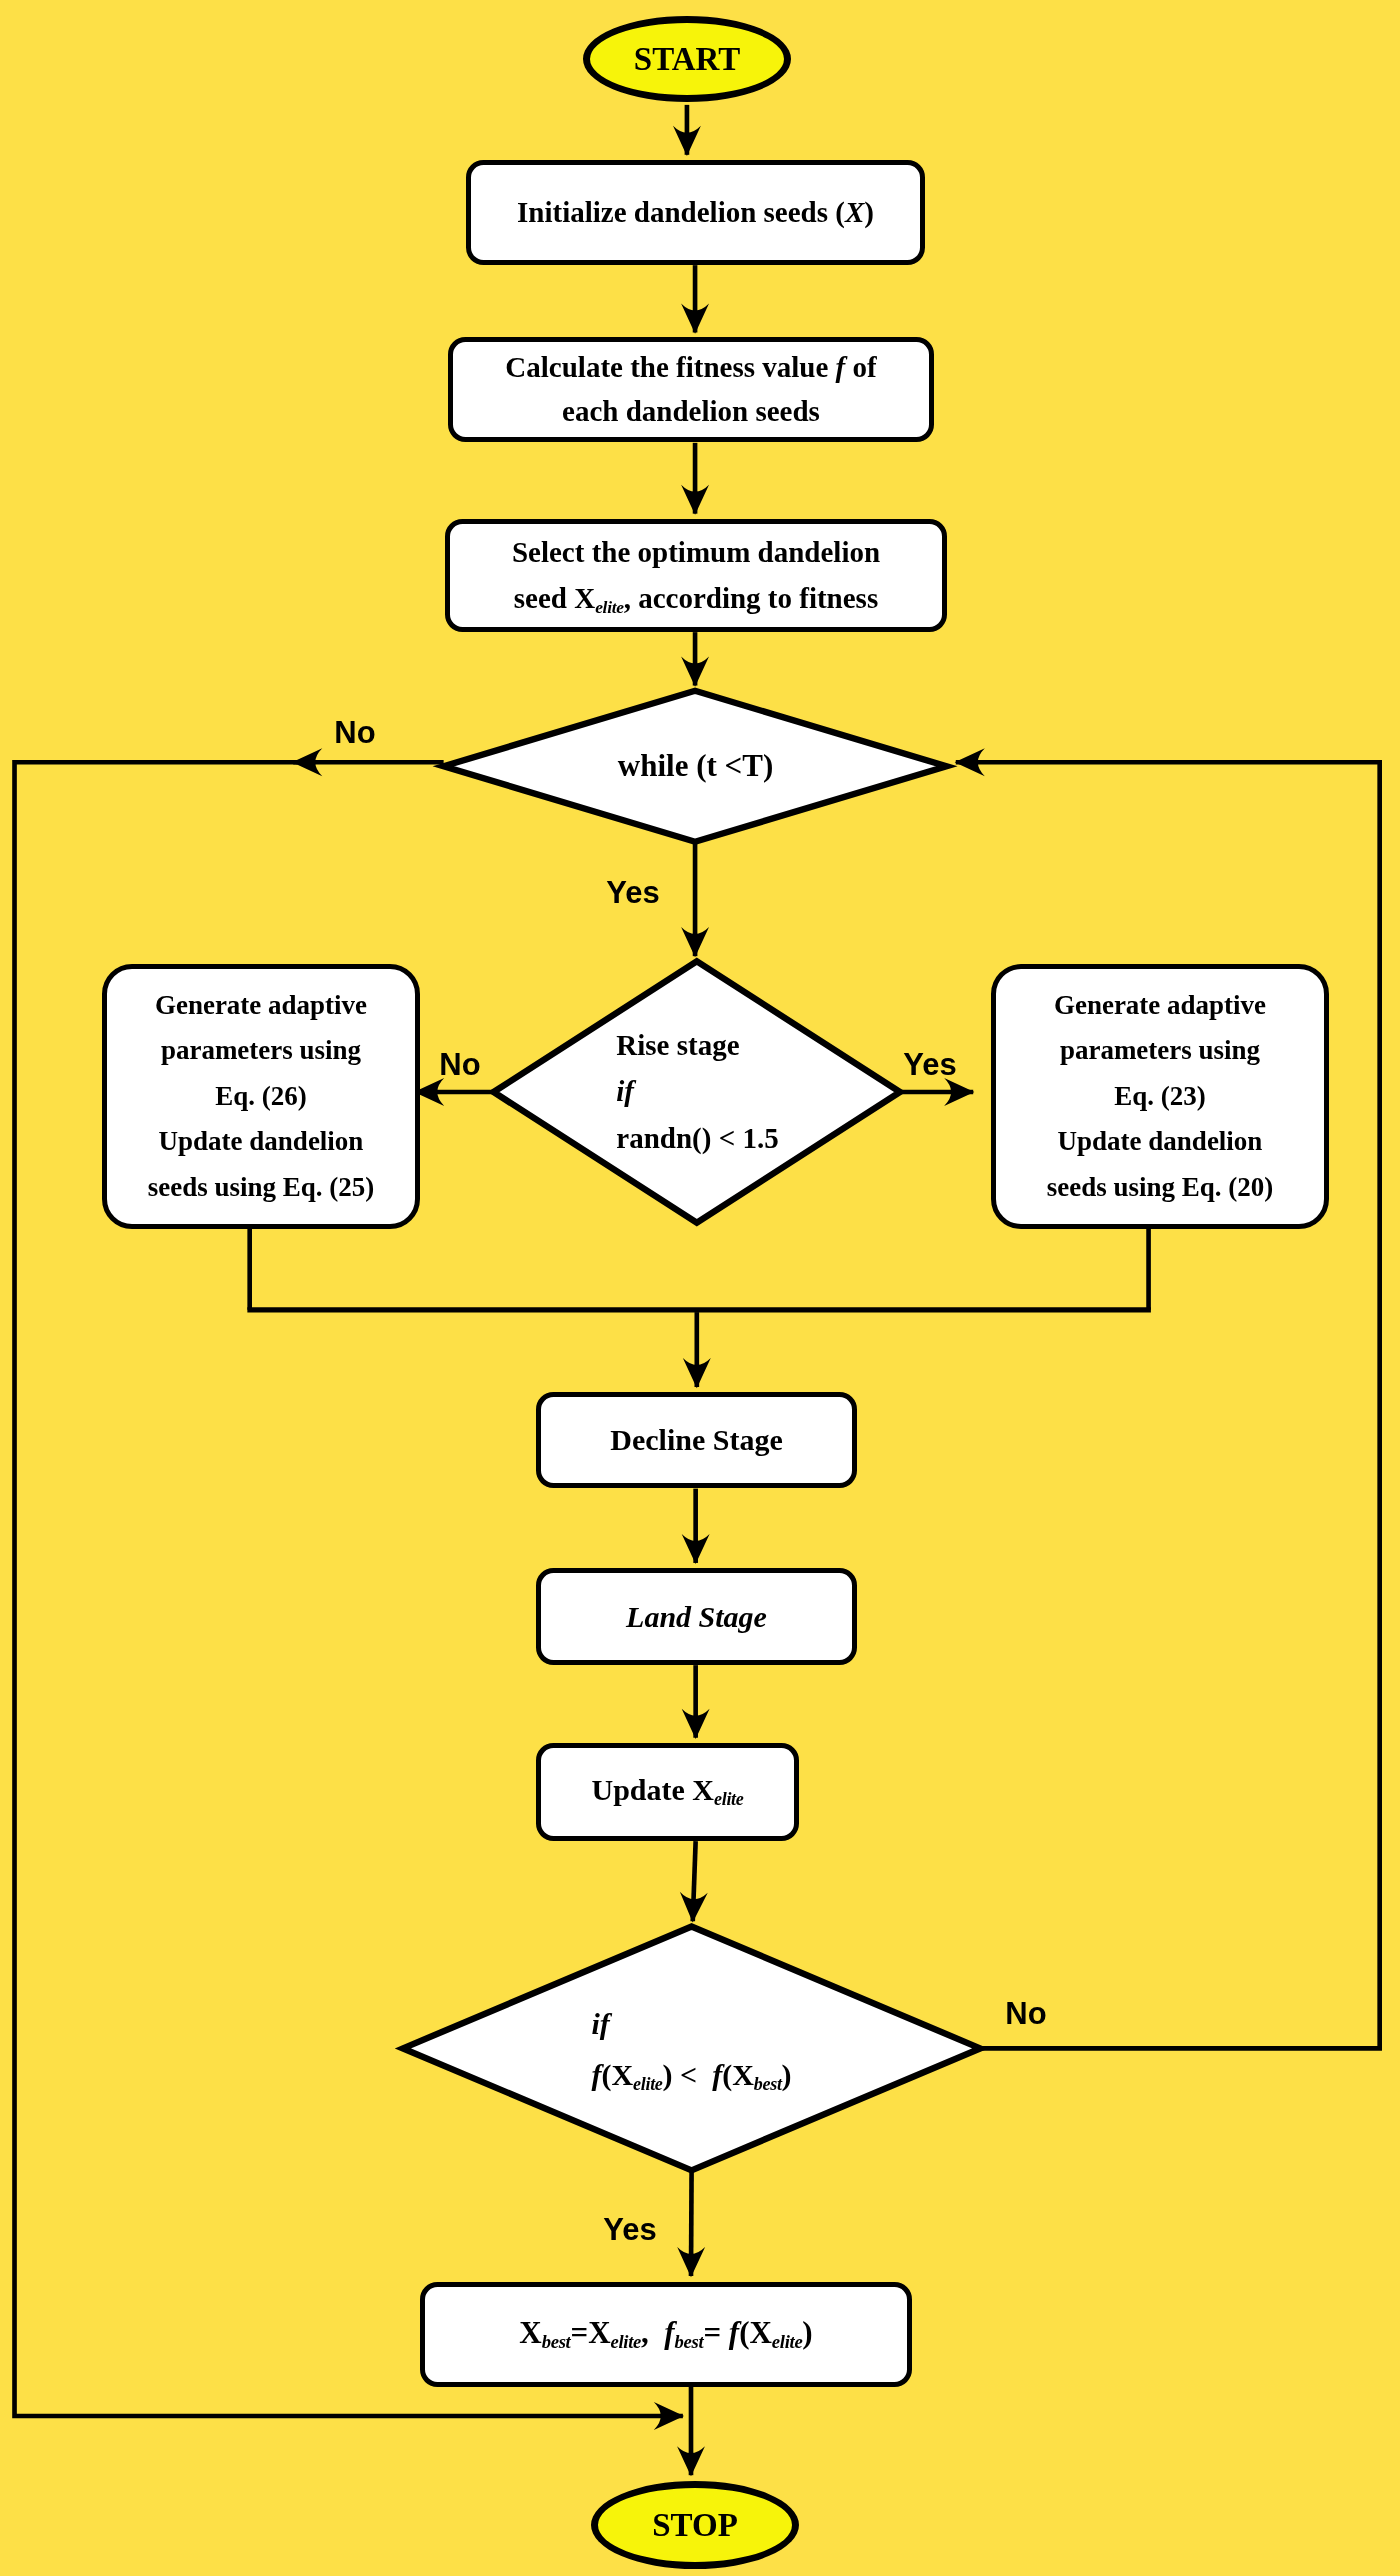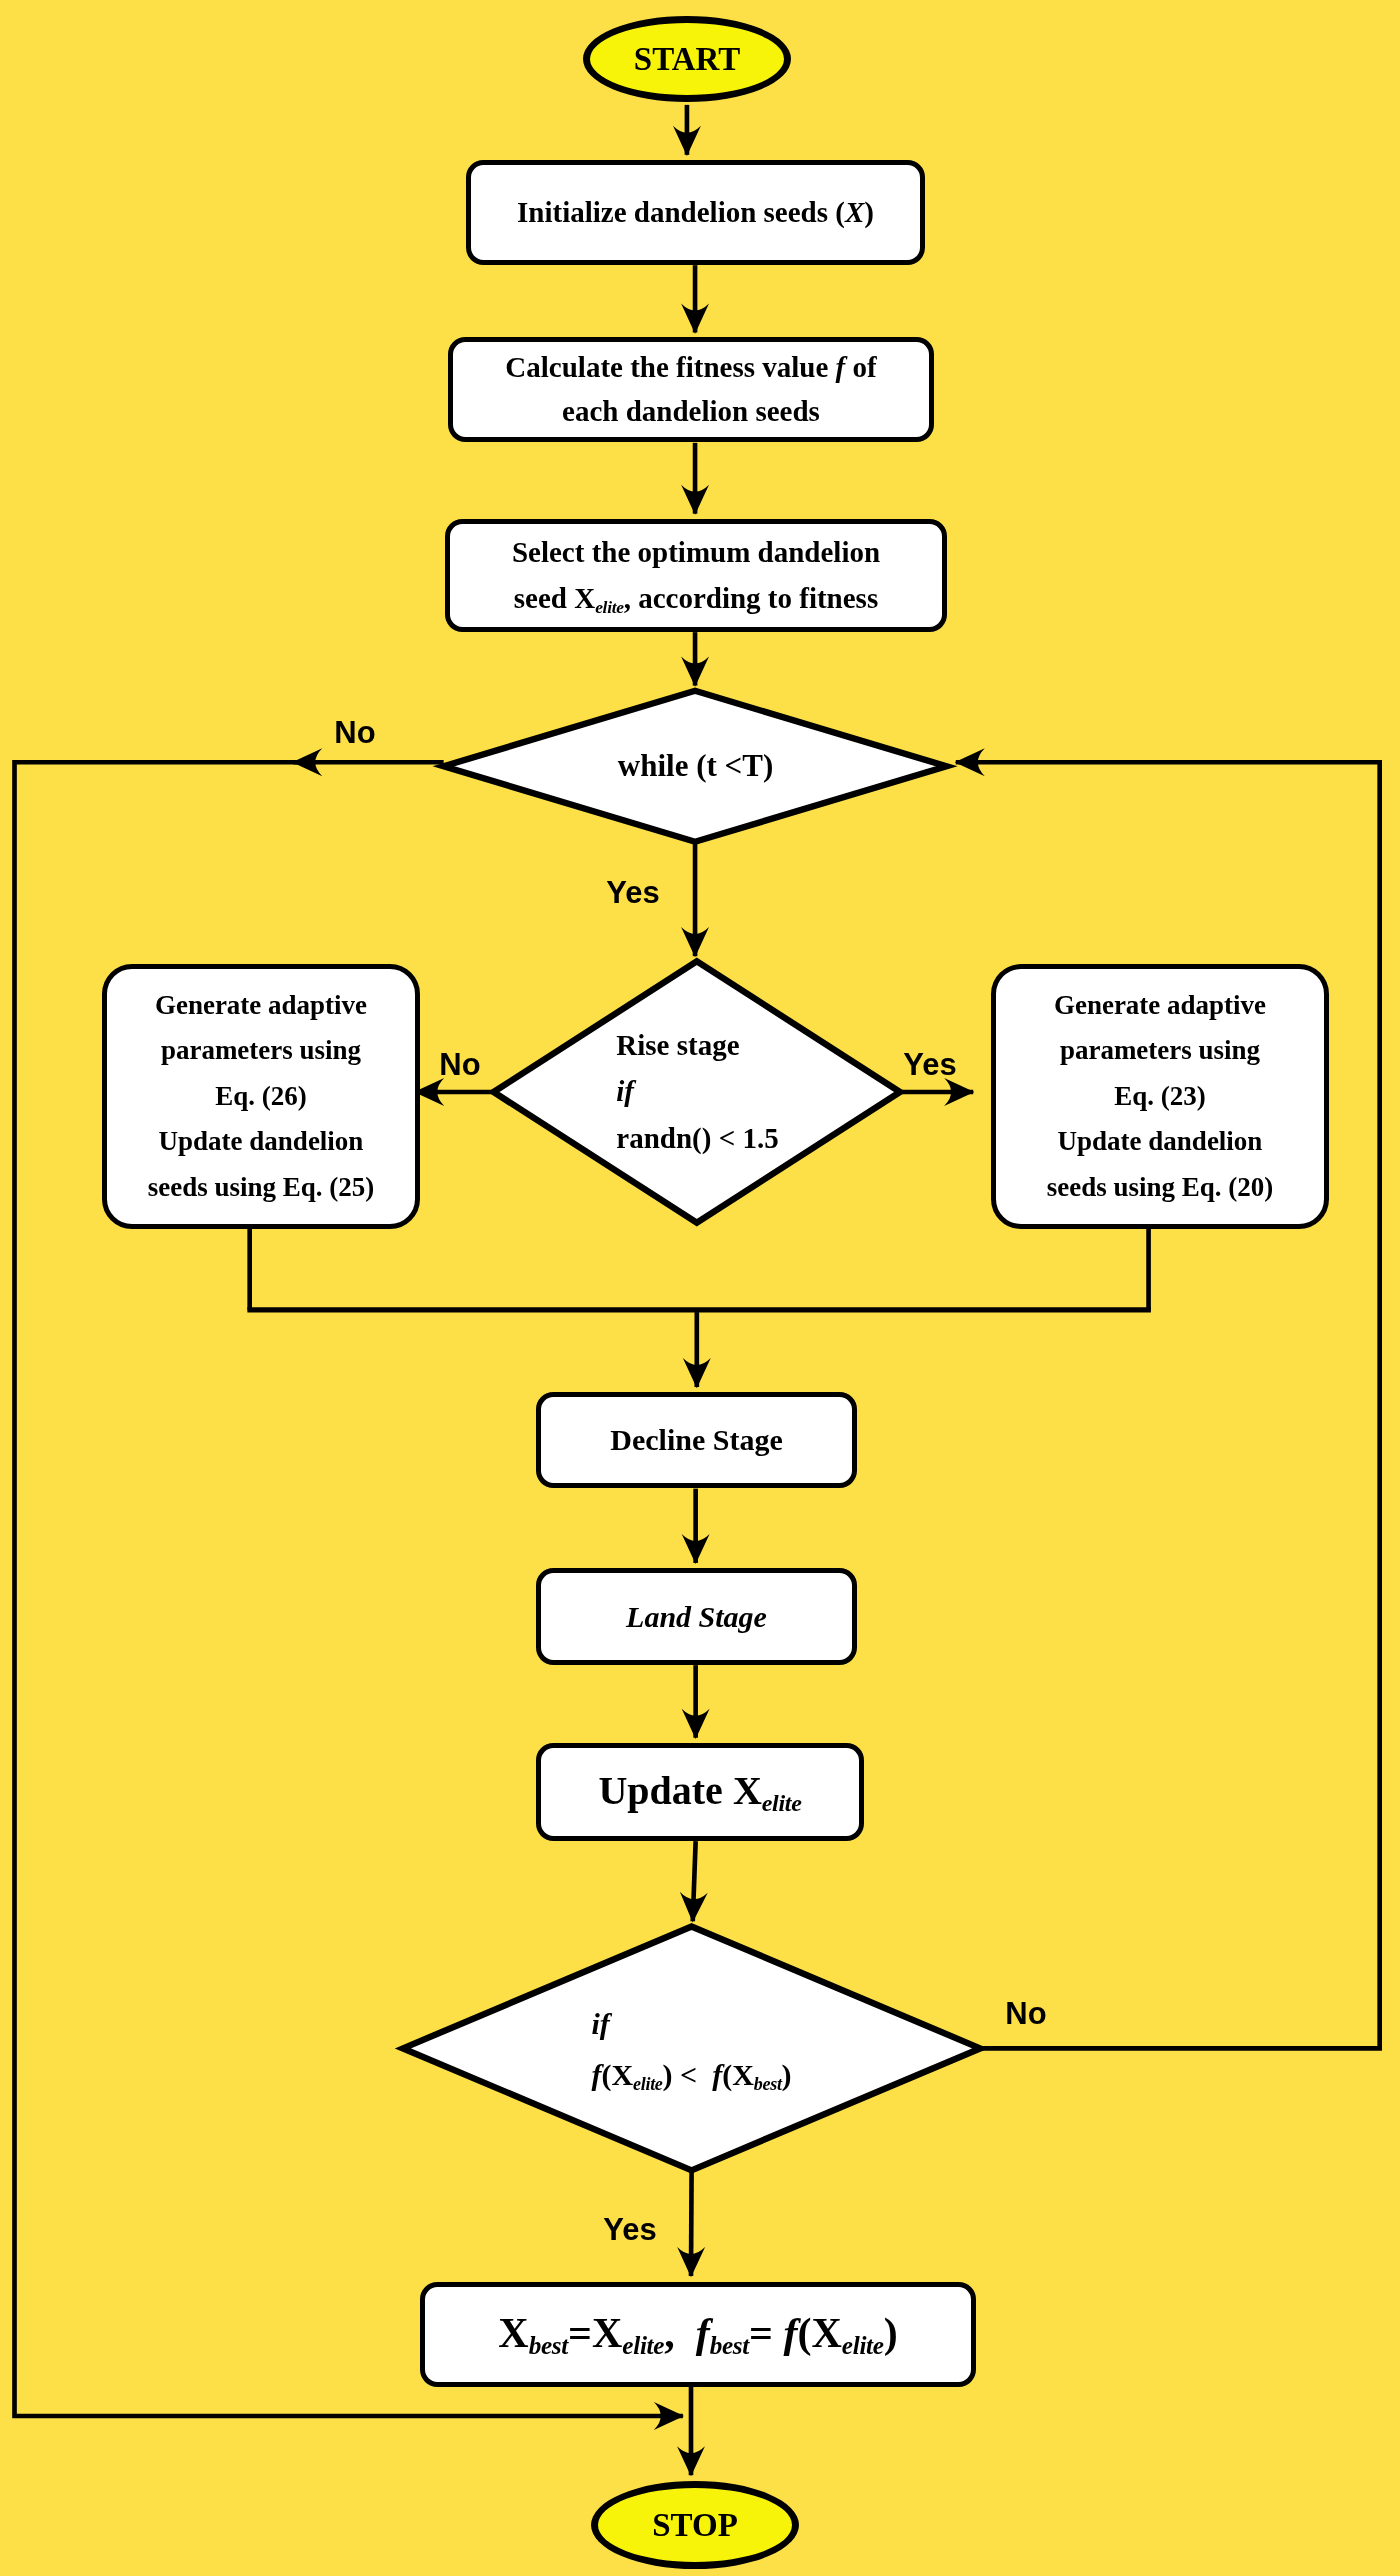--- a/index.html
+++ b/index.html
@@ -122,27 +122,27 @@
         <div class="tl"><span>Decline Stage</span></div>
       </div>
   </div>
 
   <div class="node rounded" style="left:536px;top:1568px;width:321px;height:97px;font-size:30px;font-style:italic;">
     <div>
         <div class="tl"><span>Land Stage</span></div>
       </div>
   </div>
 
-  <div class="node rounded" style="left:536px;top:1743px;width:328px;height:98px;font-size:40px;">
+  <div class="node rounded" style="left:536px;top:1743px;width:263px;height:98px;font-size:30px;">
     <div>
         <div class="tl"><span>Update </span><span>X</span><span class="sb">elite</span></div>
       </div>
   </div>
 
-  <div class="node rounded" style="left:420px;top:2282px;width:556px;height:105px;font-size:42px;">
+  <div class="node rounded" style="left:420px;top:2282px;width:492px;height:105px;font-size:31px;">
     <div>
         <div class="tl"><span>X</span><span class="sb">best</span><span>=</span><span>X</span><span class="sb">elite</span><span>,  </span><span class="it">f</span><span class="sb">best</span><span>= </span><span class="it">f</span><span>(</span><span>X</span><span class="sb">elite</span><span>)</span></div>
       </div>
   </div>
 
   <div class="dtext" style="left:521px;top:725px;width:349px;height:81px;font-size:31px;">
     <div>
         <div class="tl"><span>while (t &lt;T)</span></div>
       </div>
   </div>

